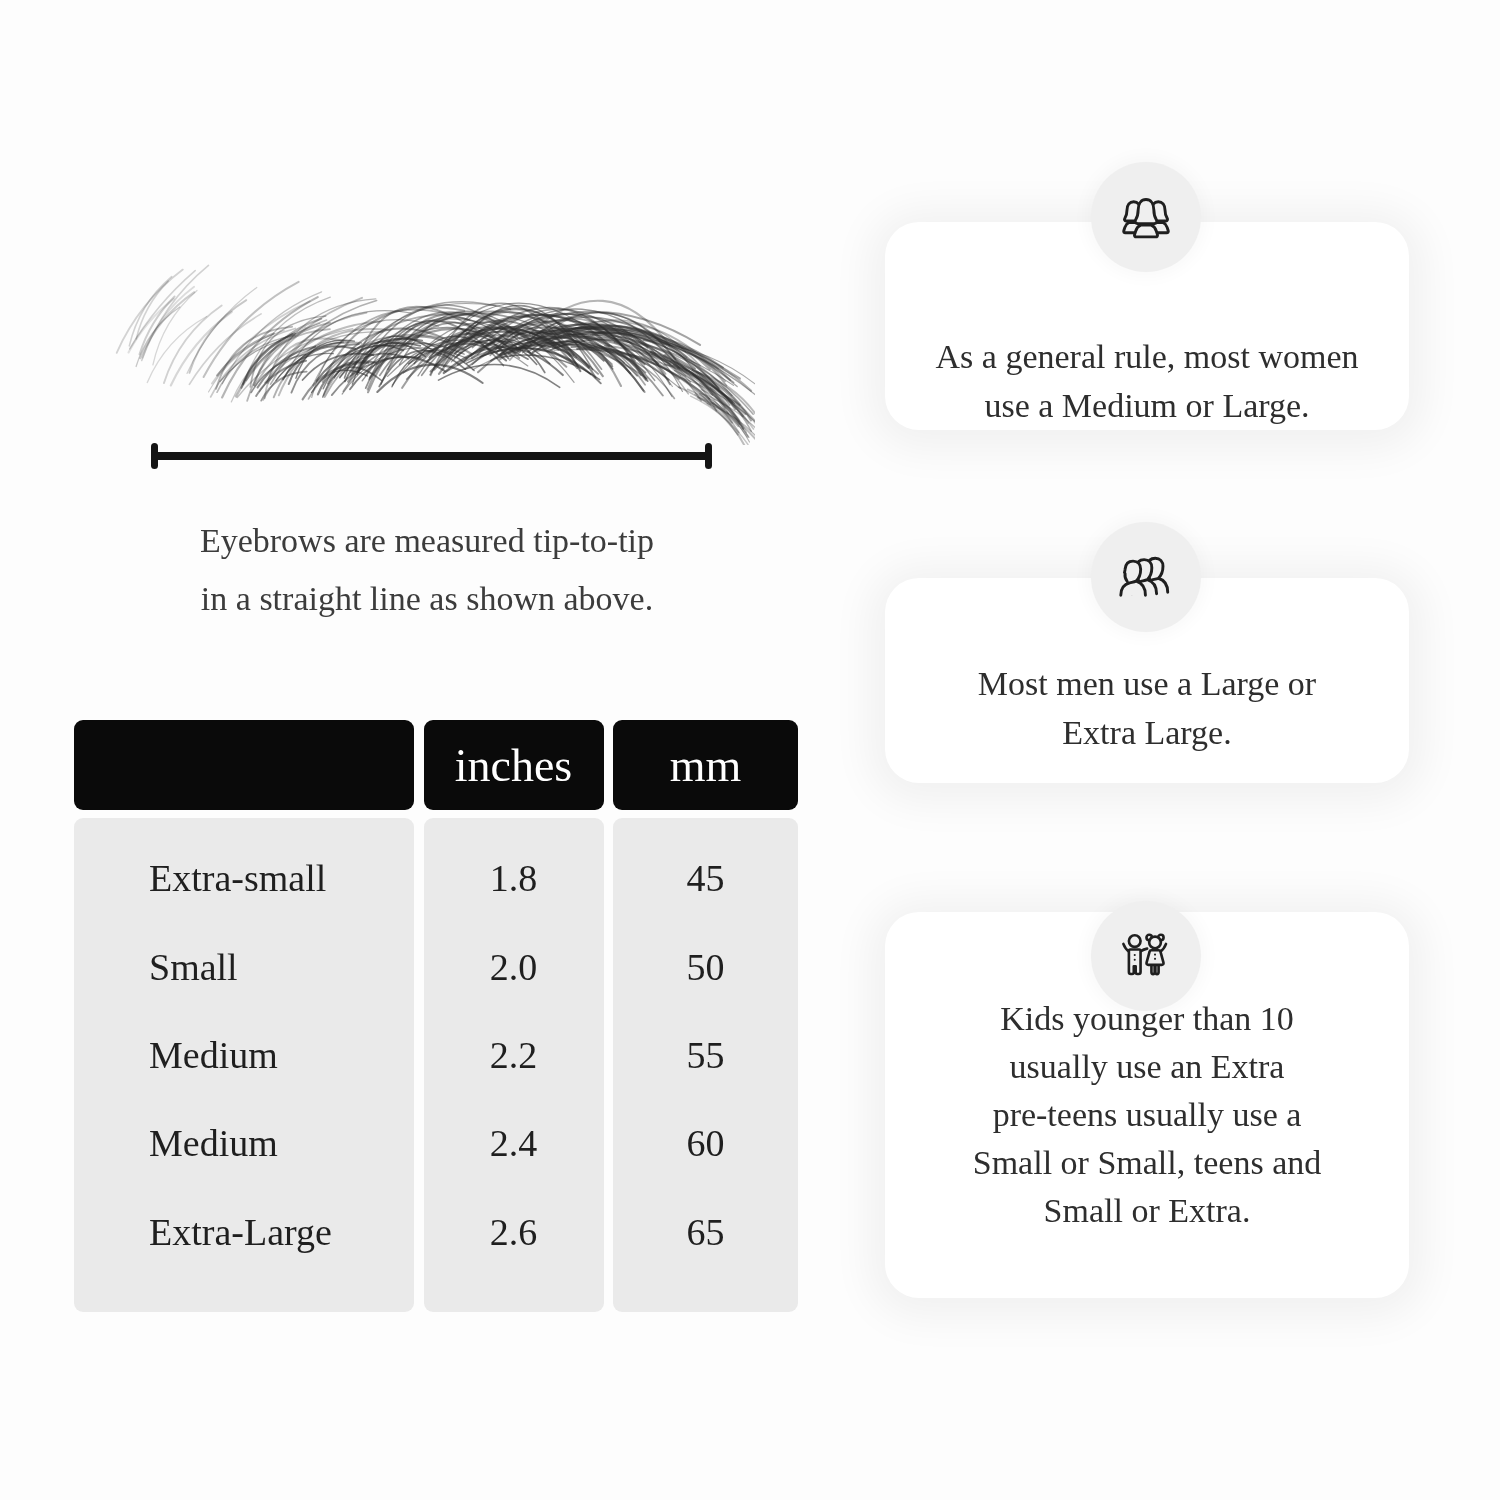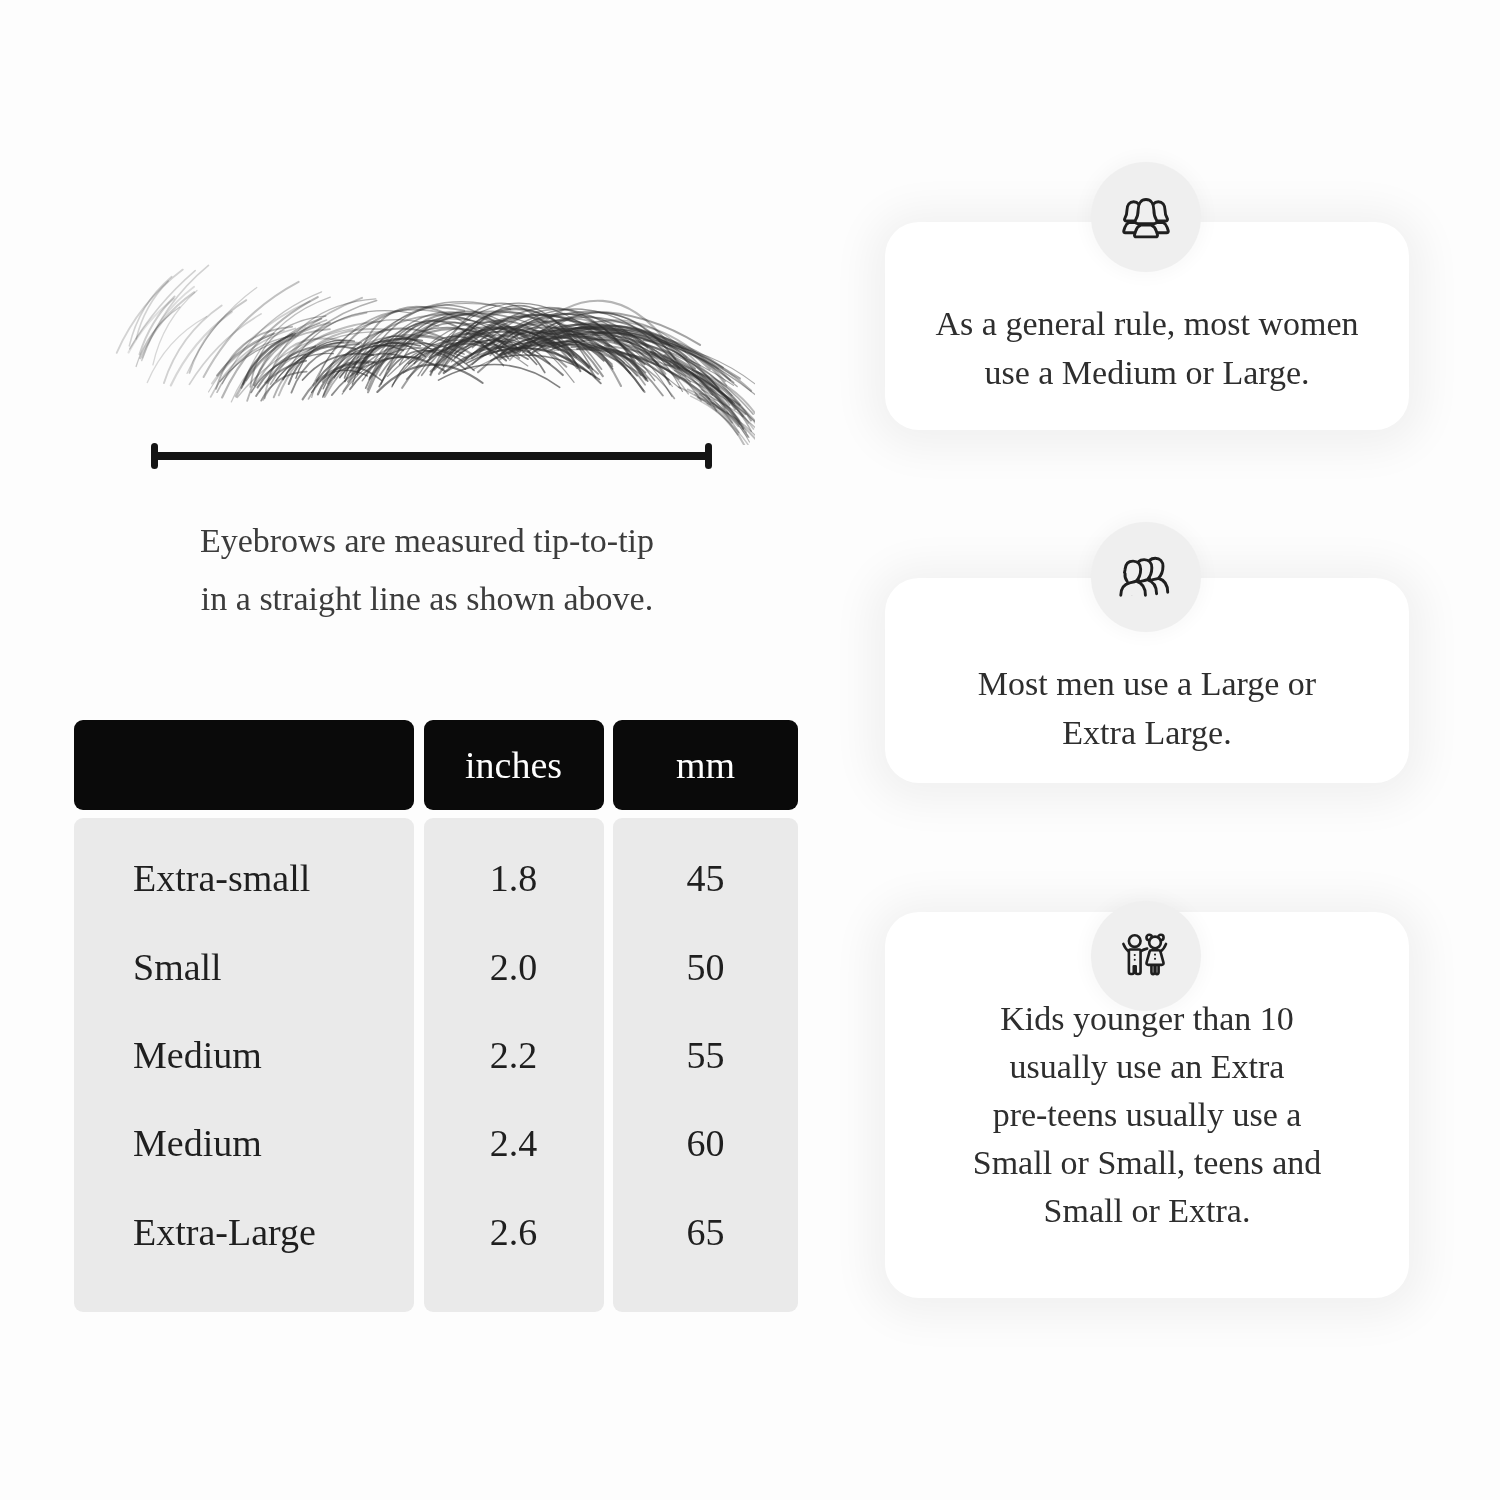--- a/index.html
+++ b/index.html
@@ -16,34 +16,34 @@
   .mbar{flex:1;height:8px;background:#141414;margin:0 -2px;border-radius:2px;}
 
   
   .caption{position:absolute;left:77px;top:512px;width:700px;text-align:center;
            font-size:34px;line-height:58px;color:#3c3c3c;}
 
   
   .stable{position:absolute;left:74px;top:720px;width:724px;}
   .thead,.tbody{display:grid;grid-template-columns:340px 180px 185px;column-gap:9.5px;}
   .th{height:90px;background:#0a0a0a;border-radius:9px;display:flex;align-items:center;
-      justify-content:center;color:#fff;font-size:38px;}
+      justify-content:center;color:#fff;font-size:46px;}
   .tbody{margin-top:8px;}
   .tcol{height:494px;background:#eaeaea;border-radius:9px;display:flex;flex-direction:column;
-        padding:16px 0 36px;box-sizing:border-box;}
+        padding:16px 16px 36px;box-sizing:border-box;}
   .trow{flex:1;display:flex;align-items:center;justify-content:center;font-size:38px;color:#1f1f1f;}
   .tcol.c1 .trow{justify-content:flex-start;padding-left:59px;}
 
   
   .card{position:absolute;left:885px;width:524px;background:#ffffff;border-radius:34px;
         box-shadow:0 4px 42px 16px rgba(0,0,0,.05);
         display:flex;flex-direction:column;align-items:center;justify-content:center;
         text-align:center;font-size:34px;line-height:49px;color:#2e2e2e;box-sizing:border-box;}
   .cline{white-space:nowrap;}
-  #card-women{top:222px;height:208px;padding-top:44px;}
+  #card-women{top:222px;height:208px;padding-top:44px;justify-content:flex-end;}
   #card-men{top:578px;height:205px;padding-top:54px;font-family:Liberation Serif, serif;}
   #card-kids{top:912px;height:386px;padding-top:20px;line-height:48px;}
 
   .circle{position:absolute;left:1091px;width:110px;height:110px;border-radius:55px;background:#efefef;
           display:flex;align-items:center;justify-content:center;z-index:2;
           box-shadow:0 0 18px 4px rgba(0,0,0,.03);}
   #circ-women{top:162px}
   #circ-men{top:522px}
   #circ-kids{top:901px}
   .circle svg{display:block;}

